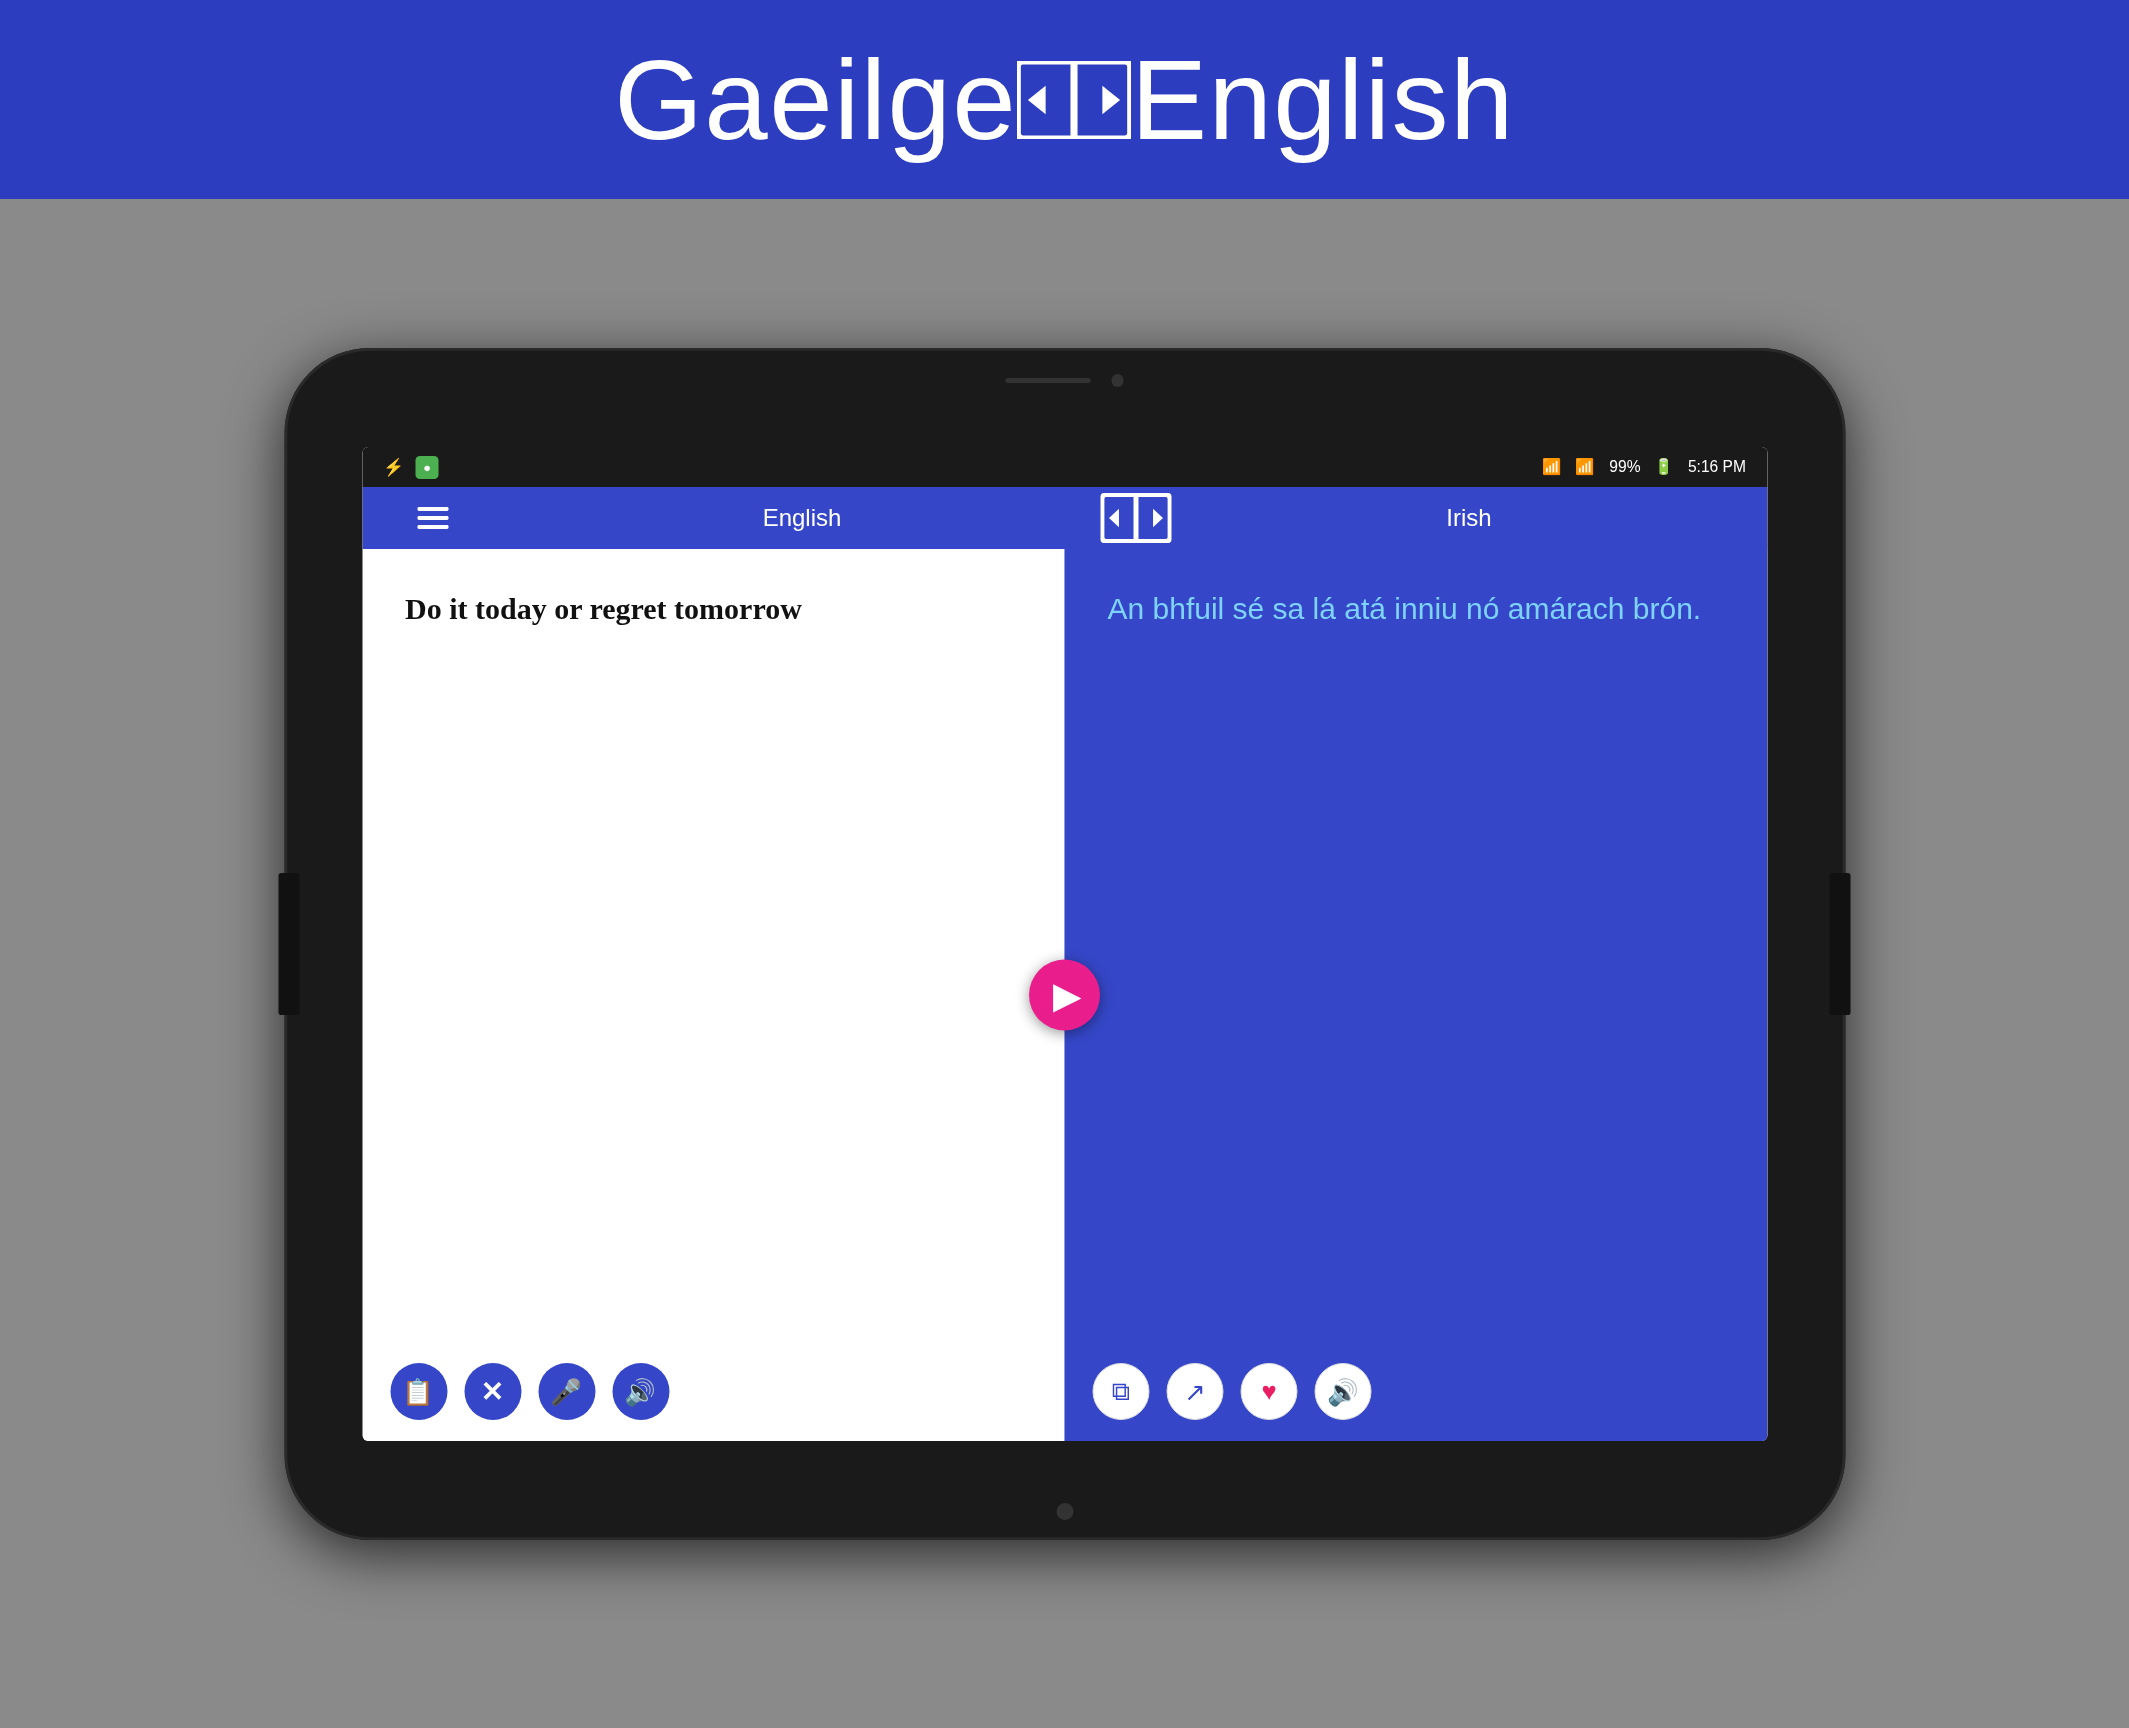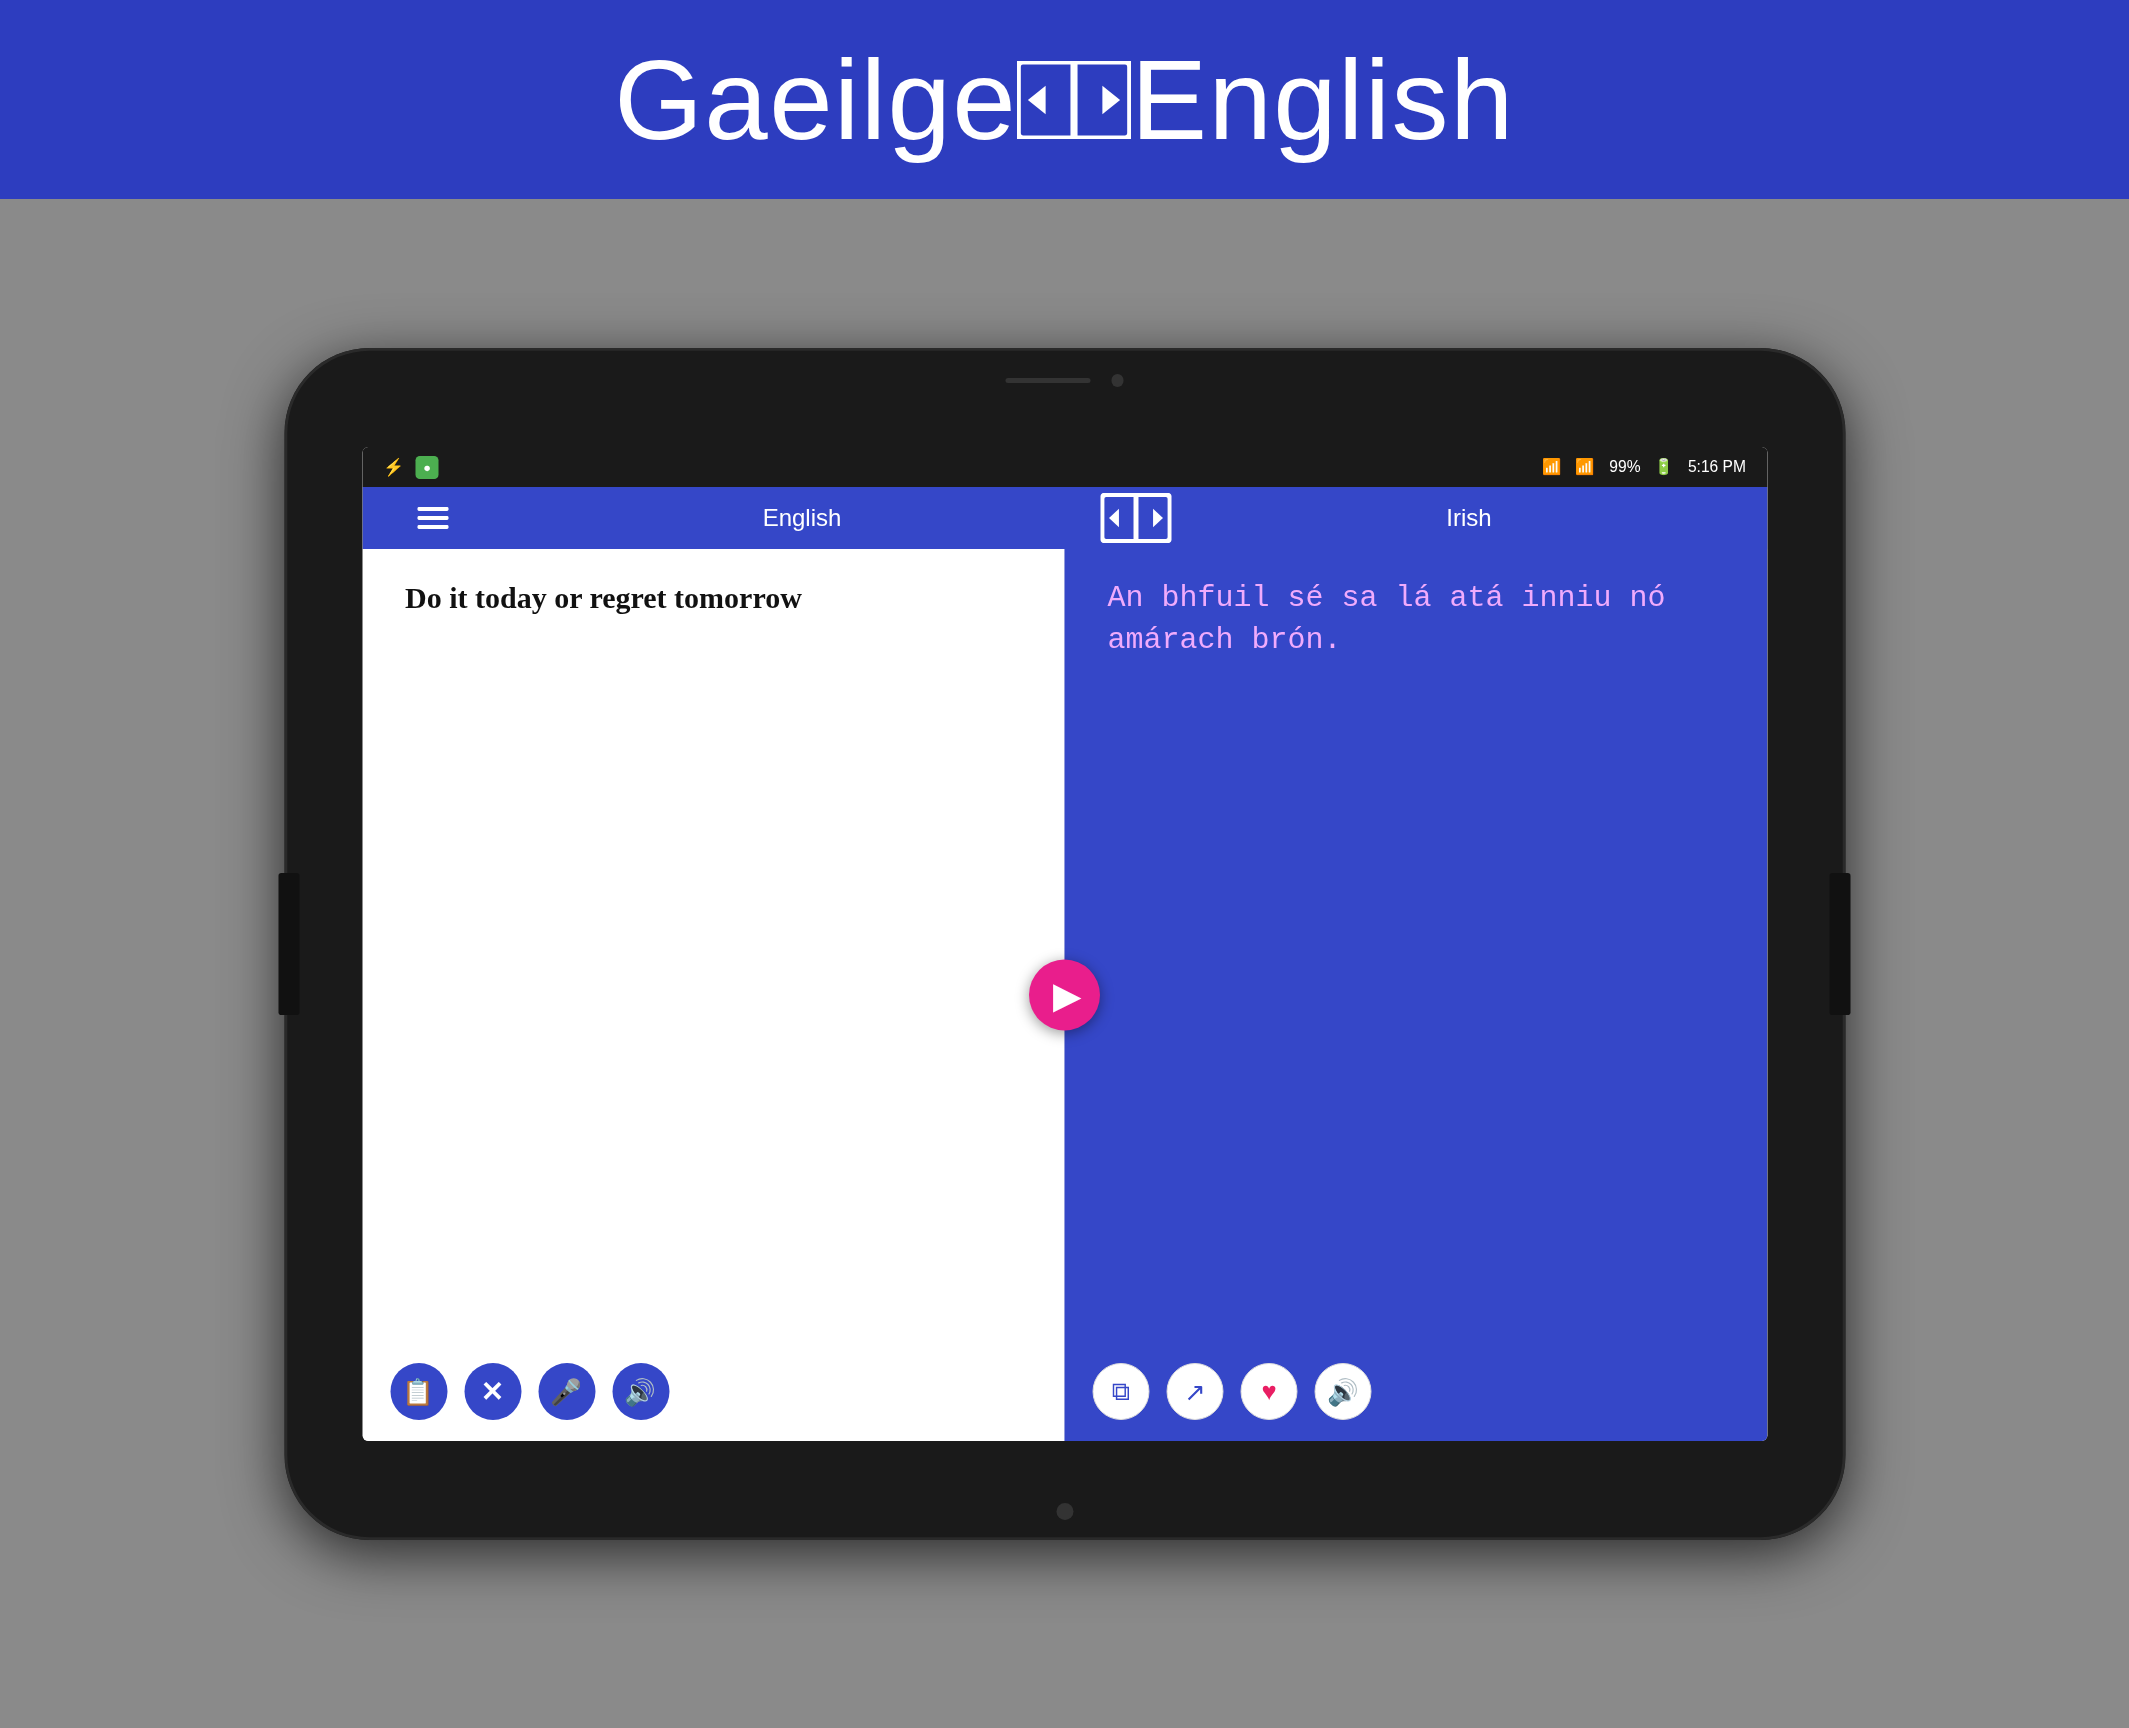--- a/index.html
+++ b/index.html
@@ -233,34 +233,34 @@
     .output-panel {
       flex: 1;
       background: #3547c8;
       display: flex;
       flex-direction: column;
       position: relative;
     }
 
     .panel-text {
       flex: 1;
-      padding: 28px 43px;
+      padding: 39px 43px;
       font-size: 30px;
       line-height: 1.4;
     }
 
     .input-text {
       color: #111;
       font-family: 'Georgia', serif;
       font-weight: bold;
     }
 
     .output-text {
-      color: #f0abfc;
-      font-family: Liberation Mono, monospace;
+      color: #7dd3fc;
+      font-family: Liberation Sans, sans-serif;
       font-weight: normal;
     }
 
     
     .translate-btn {
       position: absolute;
       top: 50%;
       left: 50%;
       transform: translate(-50%, -50%);
       width: 71px;

